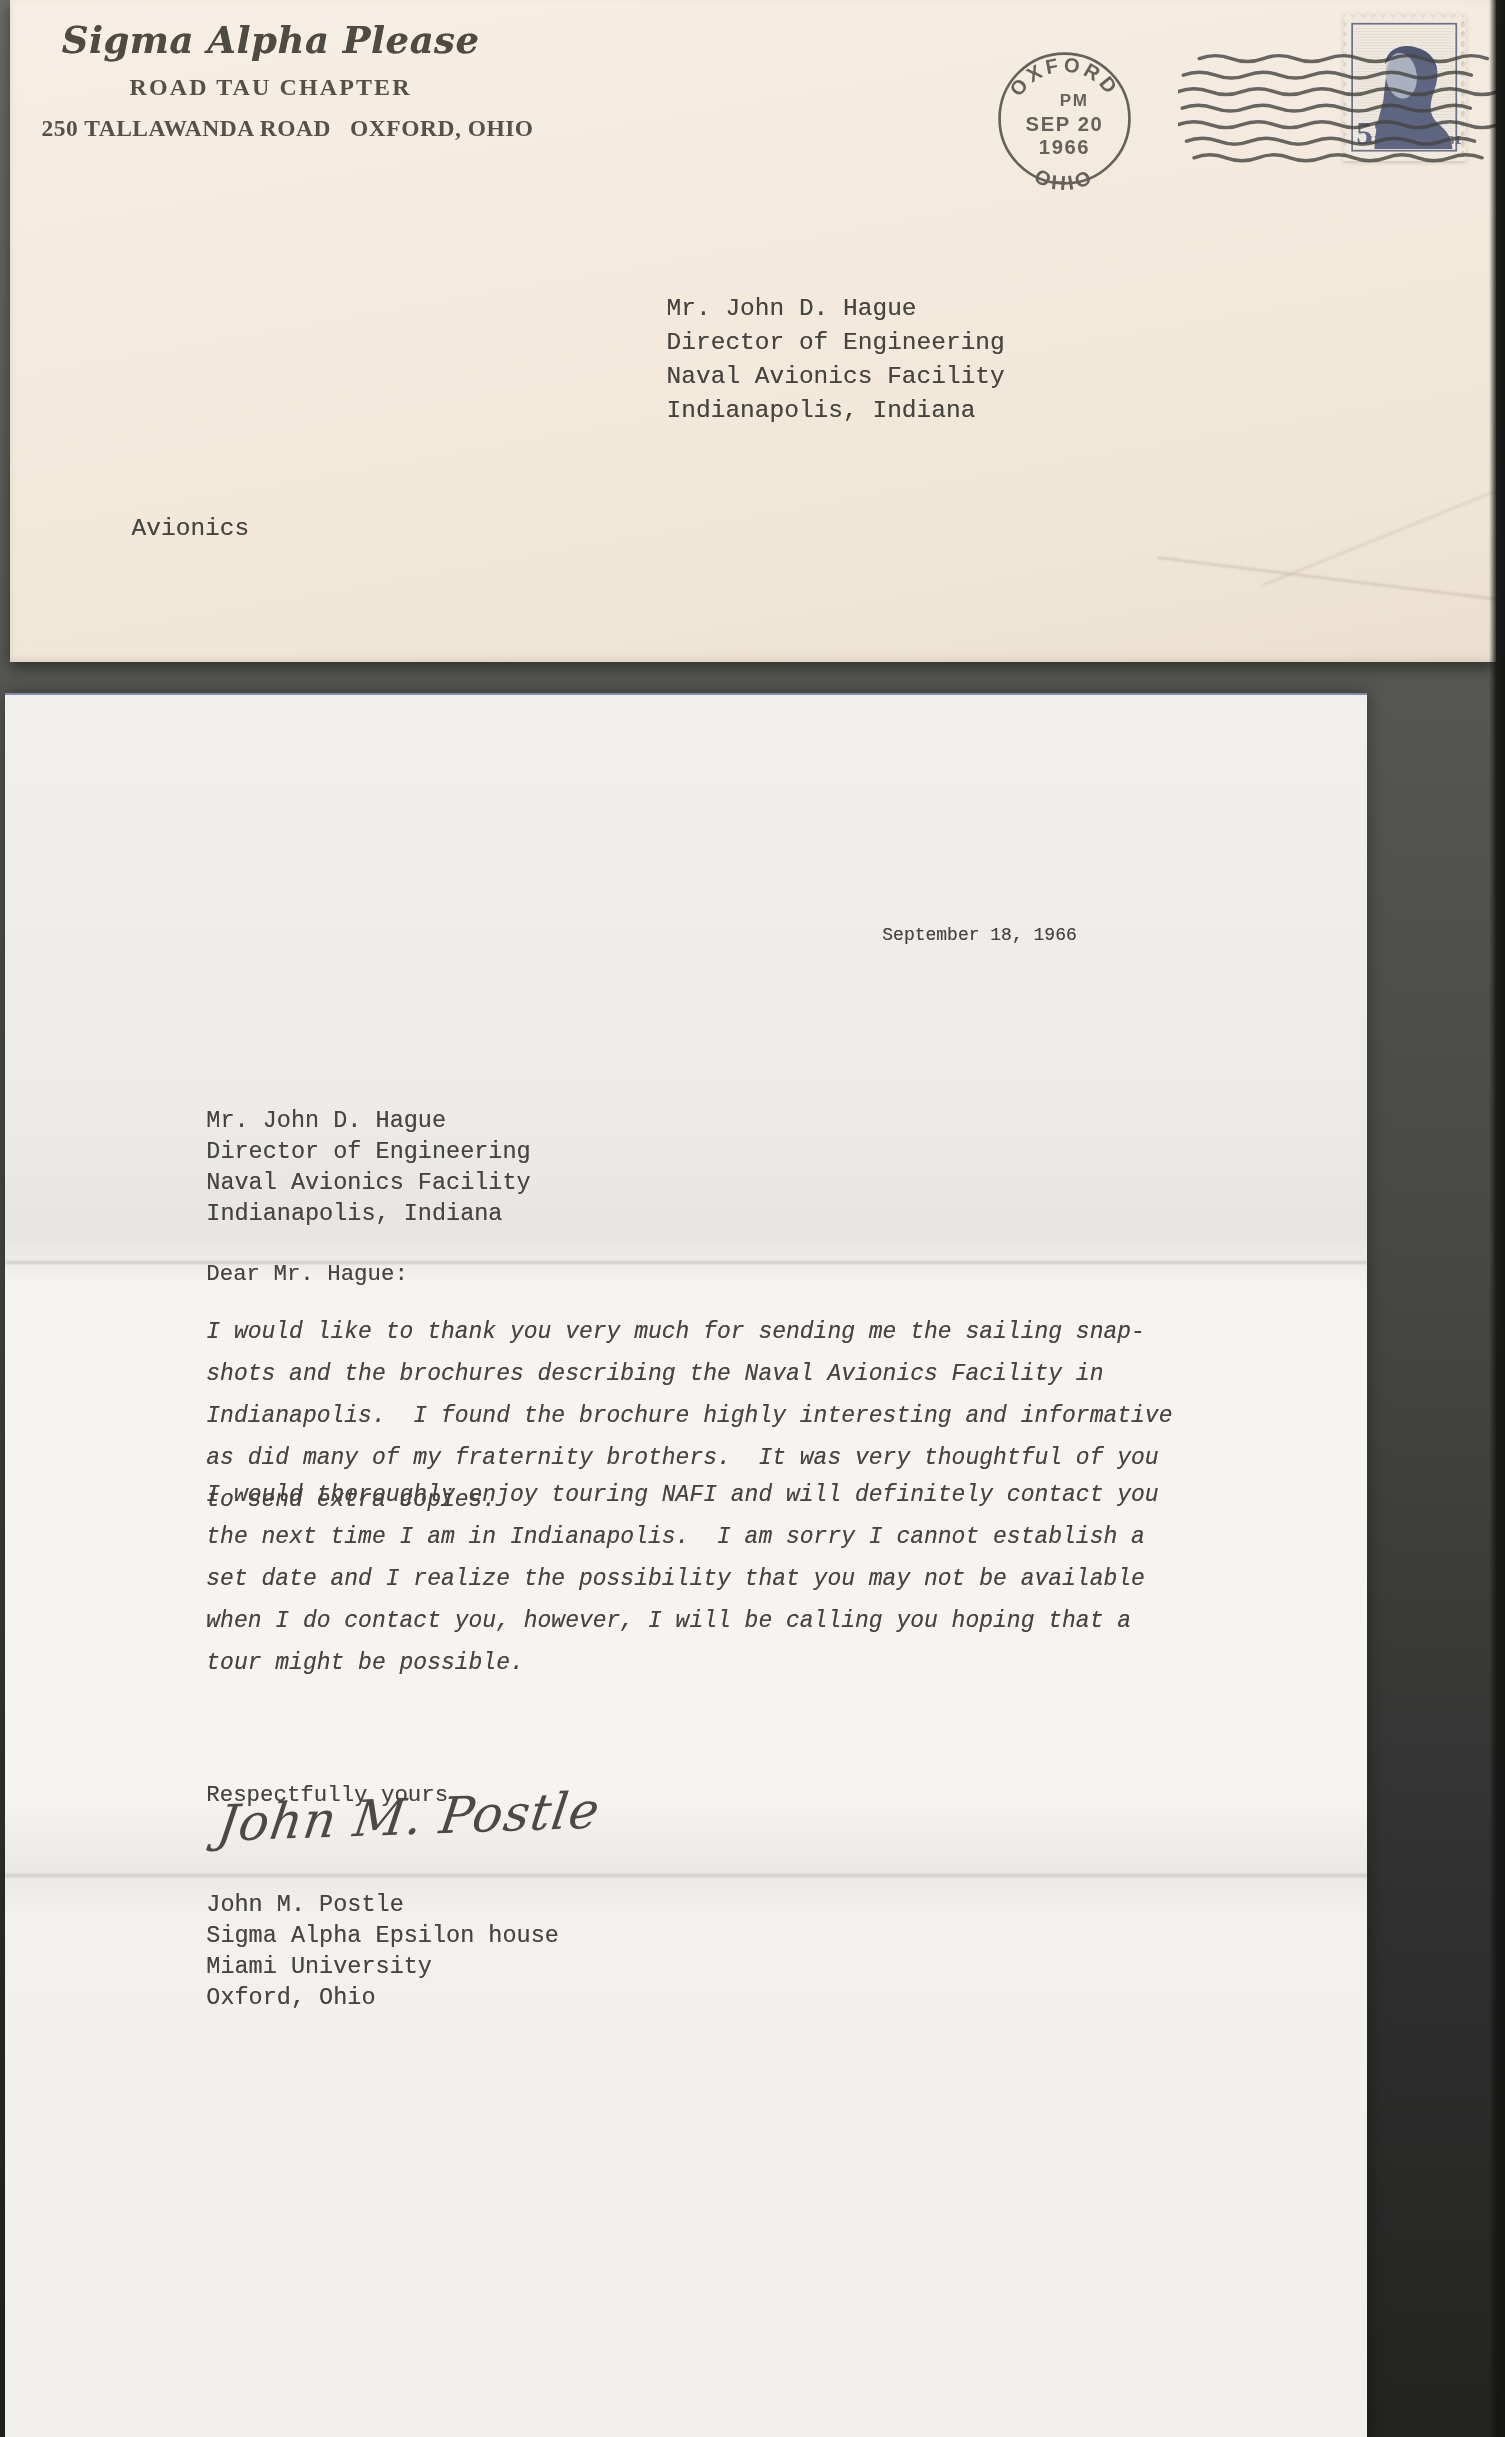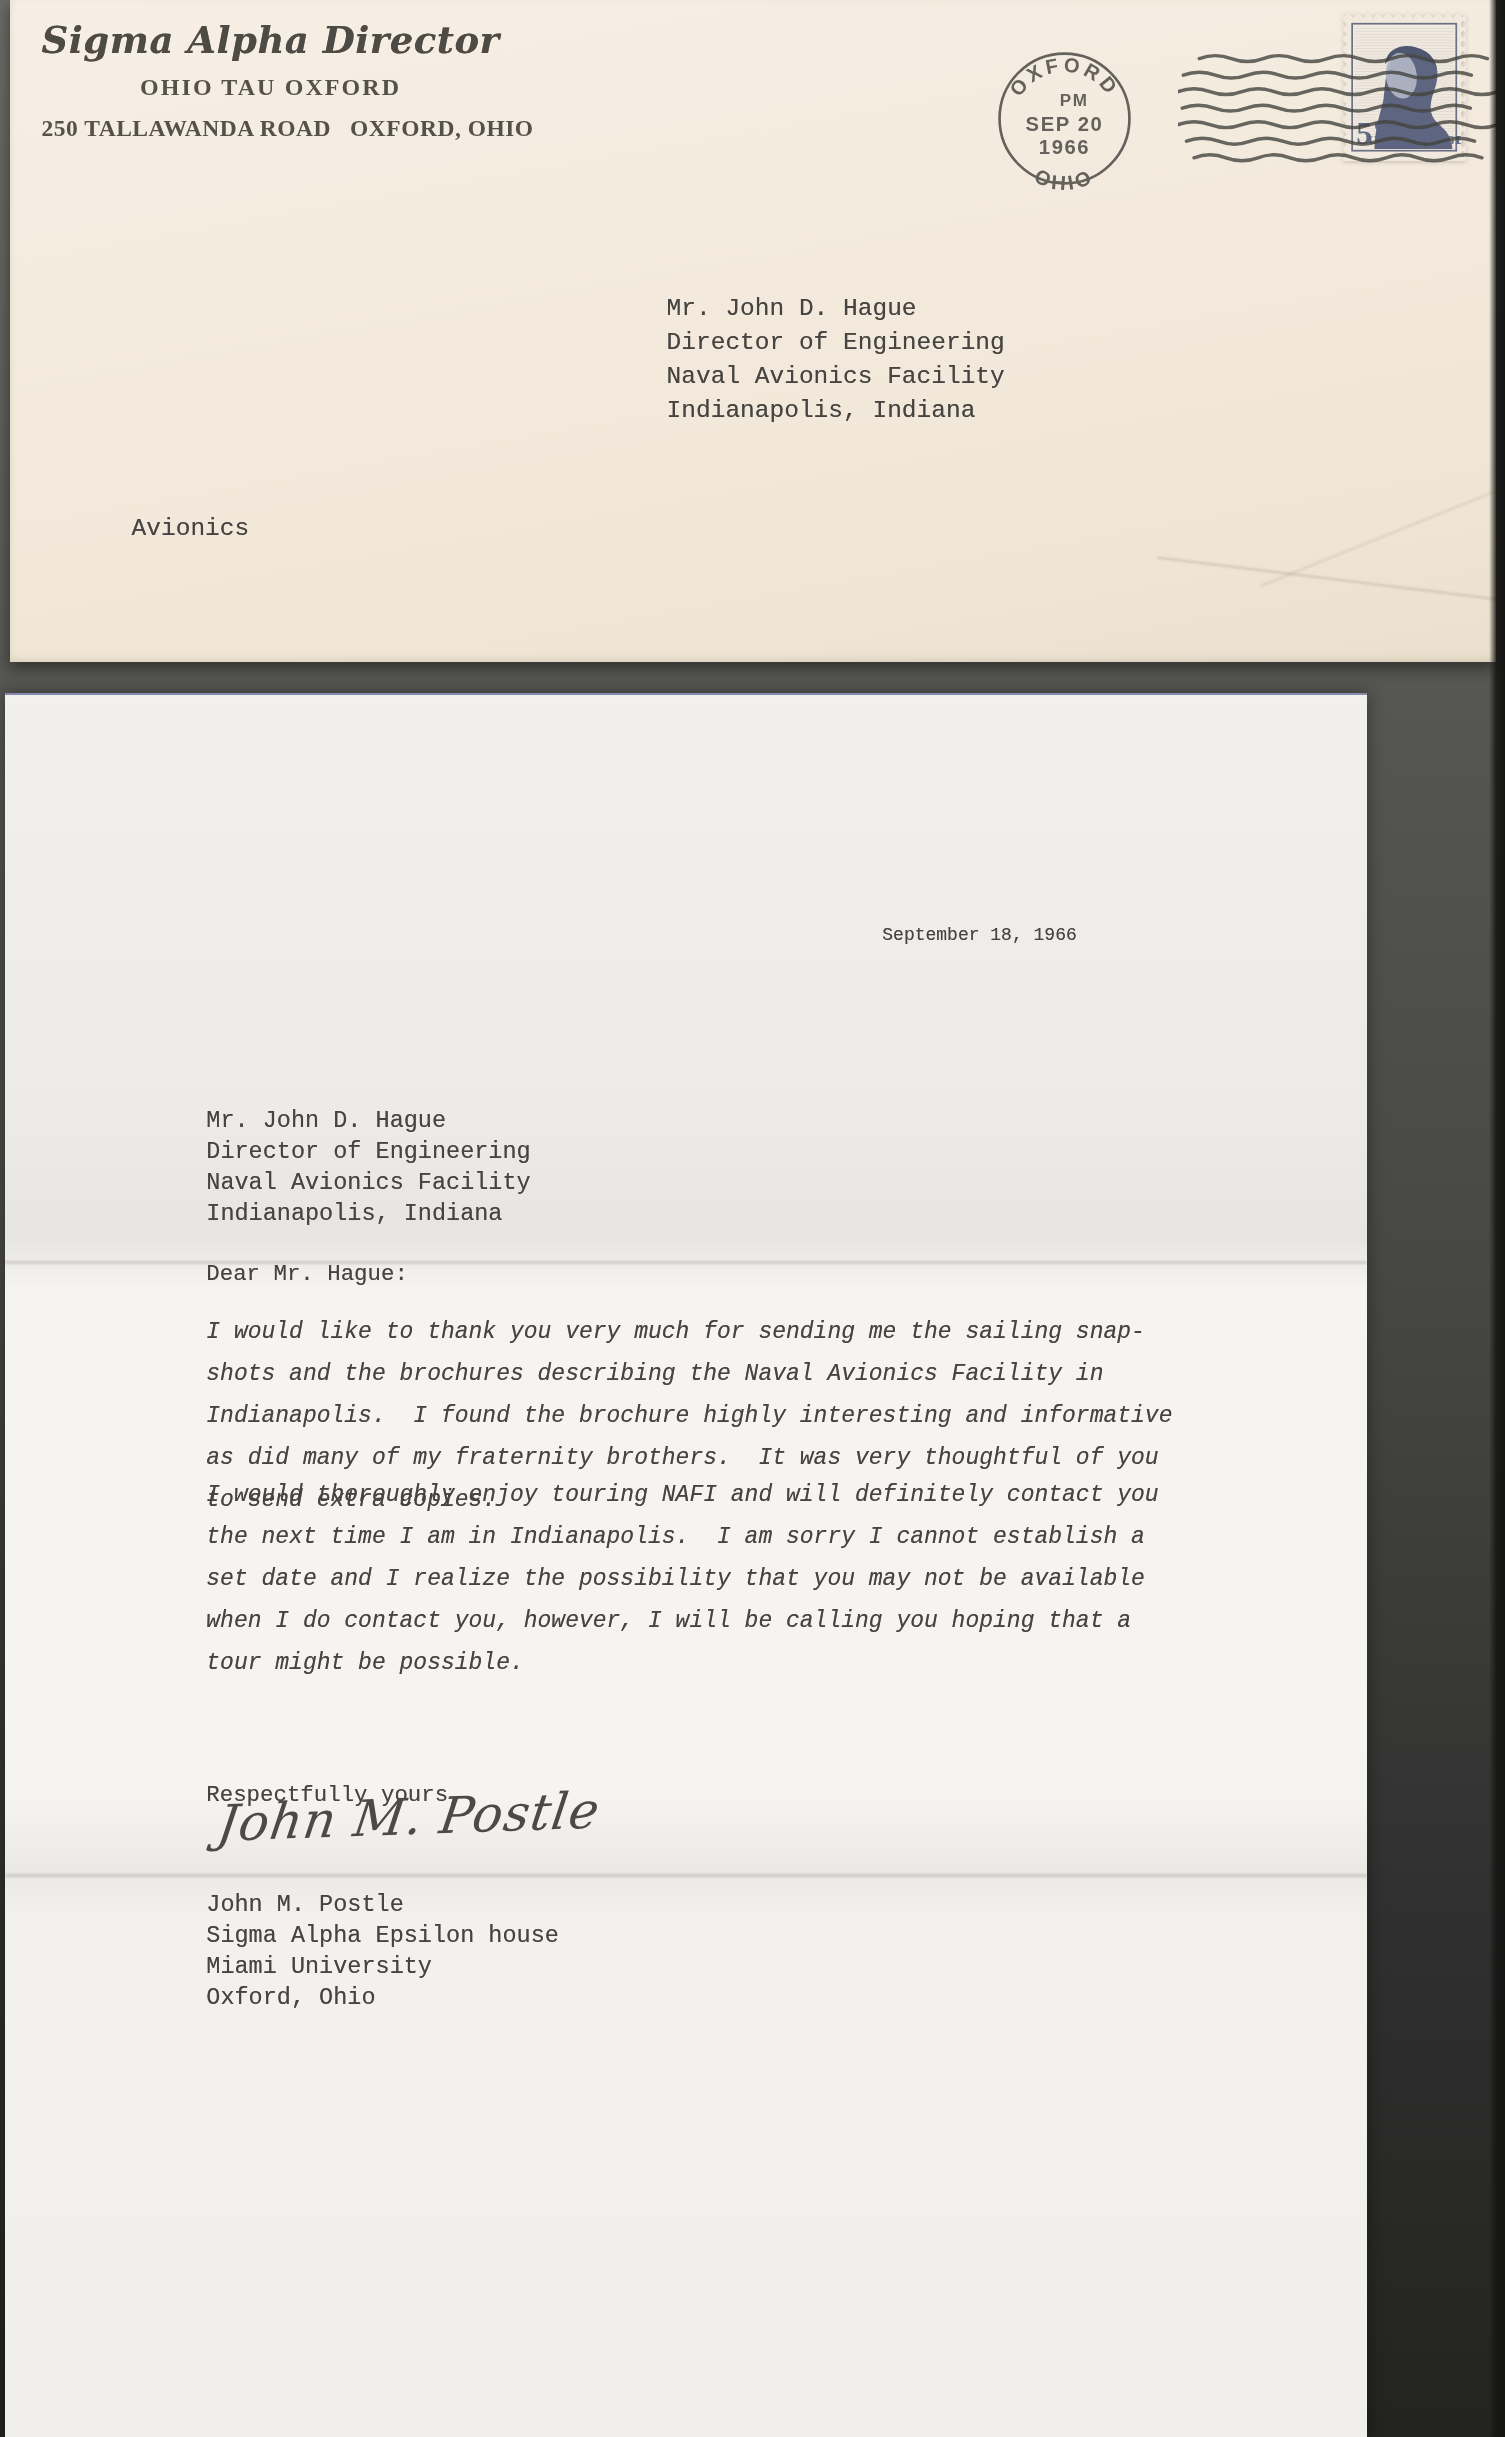--- a/index.html
+++ b/index.html
@@ -98,22 +98,22 @@
   }
 </style>
 </head>
 <body>
 
 <div class="page">
 
   <div class="envelope">
 
     <div class="letterhead">
-      <div class="lh-name">Sigma Alpha Director</div>
-      <div class="lh-chapter">OHIO TAU OXFORD</div>
+      <div class="lh-name">Sigma Alpha Please</div>
+      <div class="lh-chapter">ROAD TAU CHAPTER</div>
       <div class="lh-address">250 TALLAWANDA ROAD   OXFORD, OHIO</div>
     </div>
 
     <svg class="postmark" viewBox="0 0 340 340">
       <circle cx="170" cy="170" r="122"></circle>
       <path id="arcTop" d="M 82 140 A 96 96 0 0 1 258 140" fill="none"></path>
       <path id="arcBottom" d="M 70 226 A 103 103 0 0 0 270 226" fill="none"></path>
       <text class="pm-arc"><textPath href="#arcTop" startOffset="50%" text-anchor="middle">OXFORD</textPath></text>
       <text class="pm-small" x="188" y="146" text-anchor="middle">PM</text>
       <text class="pm-mid" x="170" y="194" text-anchor="middle">SEP 20</text>

